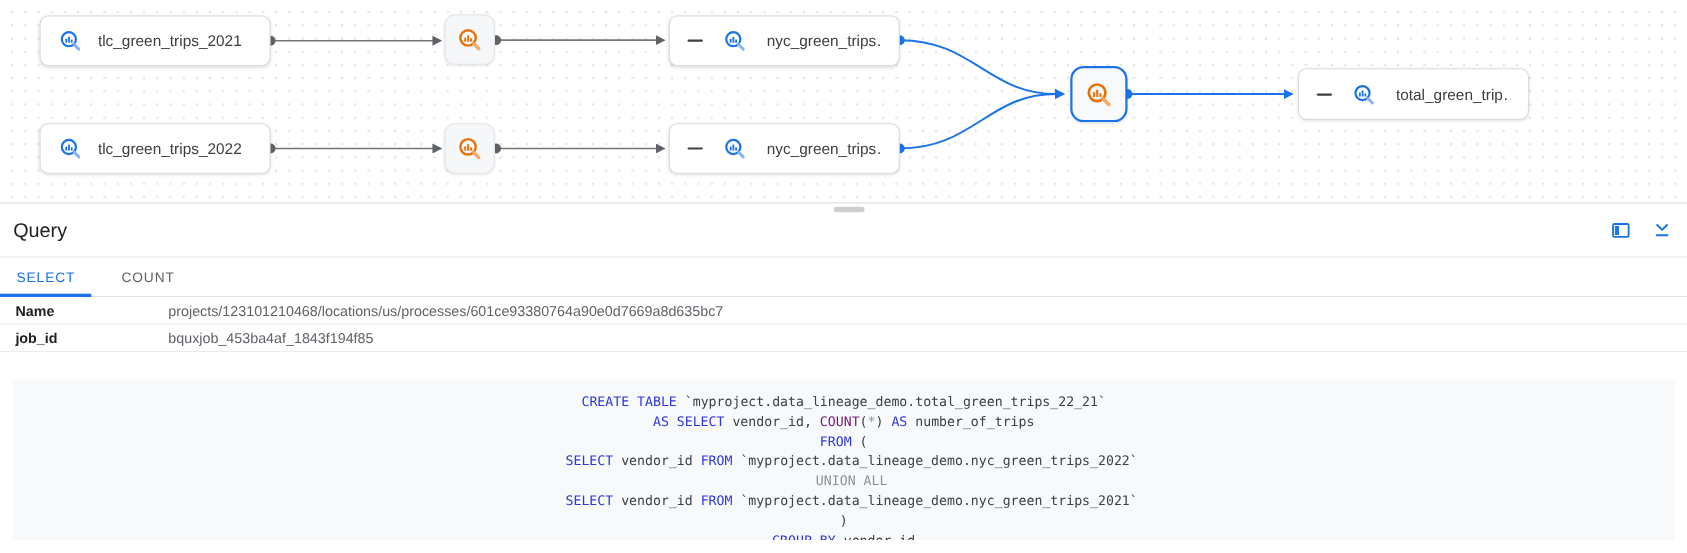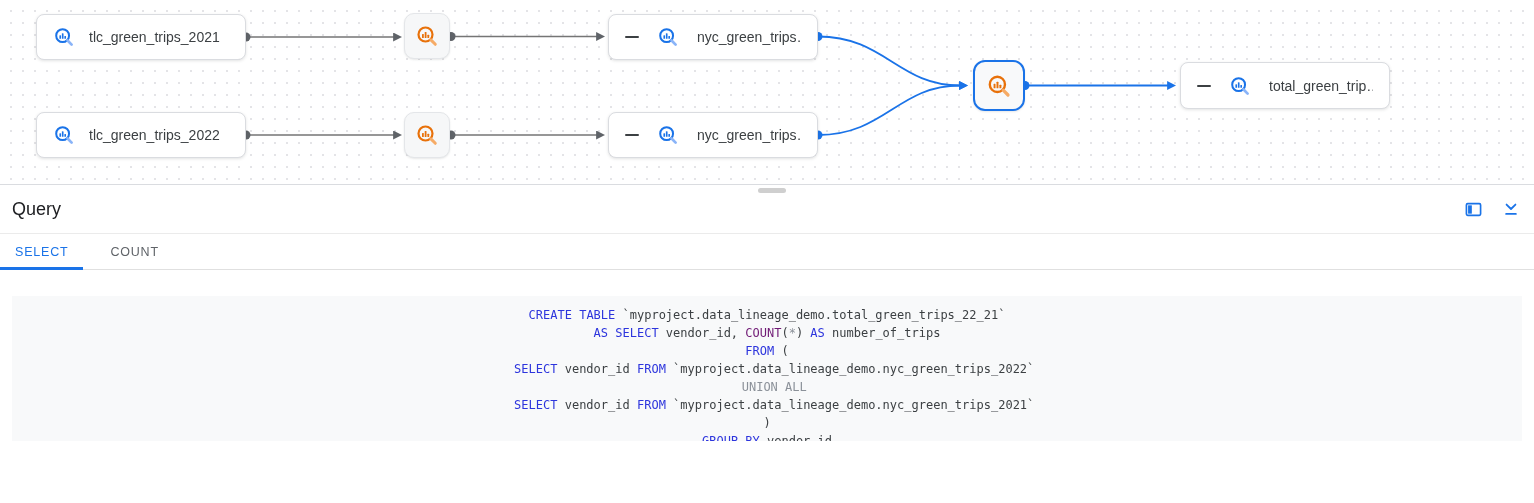--- a/index.html
+++ b/index.html
@@ -204,15 +204,25 @@
         </svg>
       </span>
     </div>
   </div>
 
   <div class="tabs">
     <div class="tab active">SELECT</div>
     <div class="tab">COUNT</div>
   </div>
 
+  <div class="details-table">
+    <div class="details-row">
+      <span class="details-label">Name</span>
+      <span class="details-value">projects/123101210468/locations/us/processes/601ce93380764a90e0d7669a8d635bc7</span>
+    </div>
+    <div class="details-row">
+      <span class="details-label">job_id</span>
+      <span class="details-value">bquxjob_453ba4af_1843f194f85</span>
+    </div>
+  </div>
 
   <pre class="codeblock"><div><span class="tk">CREATE TABLE</span><span class="tp"> `myproject.data_lineage_demo.total_green_trips_22_21`</span></div><div><span class="tk">AS SELECT</span><span class="tp"> vendor_id, </span><span class="tf">COUNT</span><span class="tp">(</span><span class="tm">*</span><span class="tp">) </span><span class="tk">AS</span><span class="tp"> number_of_trips</span></div><div><span class="tk">FROM</span><span class="tp"> (</span></div><div><span class="tp">  </span><span class="tk">SELECT</span><span class="tp"> vendor_id </span><span class="tk">FROM</span><span class="tp"> `myproject.data_lineage_demo.nyc_green_trips_2022`</span></div><div><span class="tp">  </span><span class="tm">UNION ALL</span></div><div><span class="tp">  </span><span class="tk">SELECT</span><span class="tp"> vendor_id </span><span class="tk">FROM</span><span class="tp"> `myproject.data_lineage_demo.nyc_green_trips_2021`</span></div><div><span class="tp">)</span></div><div><span class="tk">GROUP BY</span><span class="tp"> vendor_id</span></div></pre>
 </div>
 
 </body></html>

